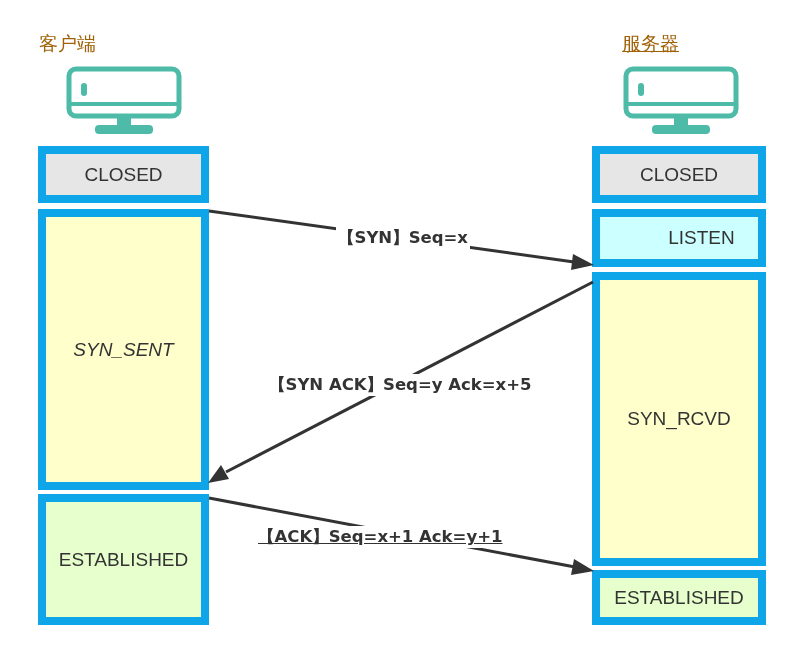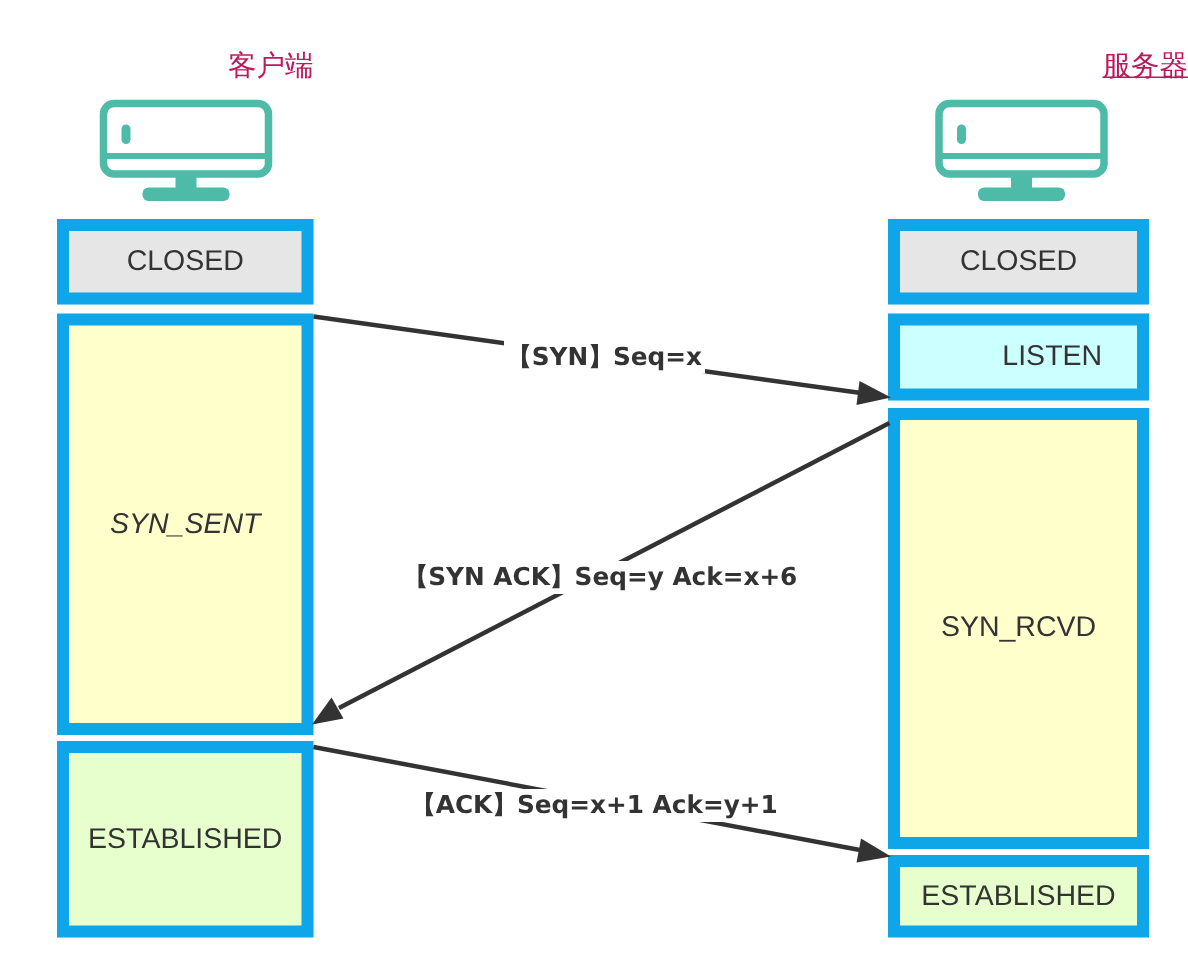--- a/index.html
+++ b/index.html
@@ -1,18 +1,18 @@
 <!DOCTYPE html>
 <html><head>
 <meta charset="utf-8">
 <style>
   html, body { margin:0; padding:0; background:#ffffff; }
   body { width:792px; height:649px; position:relative; overflow:hidden;
          font-family:"DejaVu Sans","Liberation Sans",sans-serif; color:#333; }
-  .title { position:absolute; font-size:19px; color:#be185d; text-align:right; width:170px; }
+  .title { position:absolute; font-size:19px; color:#a16207; text-align:left; width:170px; }
   .monitor { position:absolute; width:118px; height:72px; }
   .box { position:absolute; box-sizing:border-box; border:8px solid #0ea5e9;
          display:flex; align-items:center; justify-content:center;
          font-size:19px; color:#333; font-family:"Liberation Sans","DejaVu Sans",sans-serif; }
   .closed { background:#e6e6e6; }
   .listen { background:#ccffff; }
   .wait { background:#ffffcc; }
   .est { background:#e6ffcc; }
   svg.arrows { position:absolute; left:0; top:0; }
   .label { position:absolute; background:#fff; font-weight:bold; font-size:16.5px; color:#333;
@@ -62,14 +62,14 @@
     <line x1="593" y1="282" x2="226" y2="472" stroke="#333" stroke-width="3"></line>
     <polygon points="208,483 221,465 229,479" fill="#333"></polygon>
   </g>
   <g>
     <line x1="209" y1="498" x2="575" y2="567" stroke="#333" stroke-width="3"></line>
     <polygon points="594,571 574,559 571,575" fill="#333"></polygon>
   </g>
 </svg>
 
 <div class="label" style="left:336px; top:227px;">【SYN】Seq=x</div>
-<div class="label" style="left:267px; top:374px;">【SYN ACK】Seq=y Ack=x+6</div>
-<div class="label" style="left:272px; top:526px;">【ACK】Seq=x+1 Ack=y+1</div>
+<div class="label" style="left:267px; top:374px;">【SYN ACK】Seq=y Ack=x+5</div>
+<div class="label" style="left:256px; top:526px;text-decoration:underline;">【ACK】Seq=x+1 Ack=y+1</div>
 
 </body></html>

